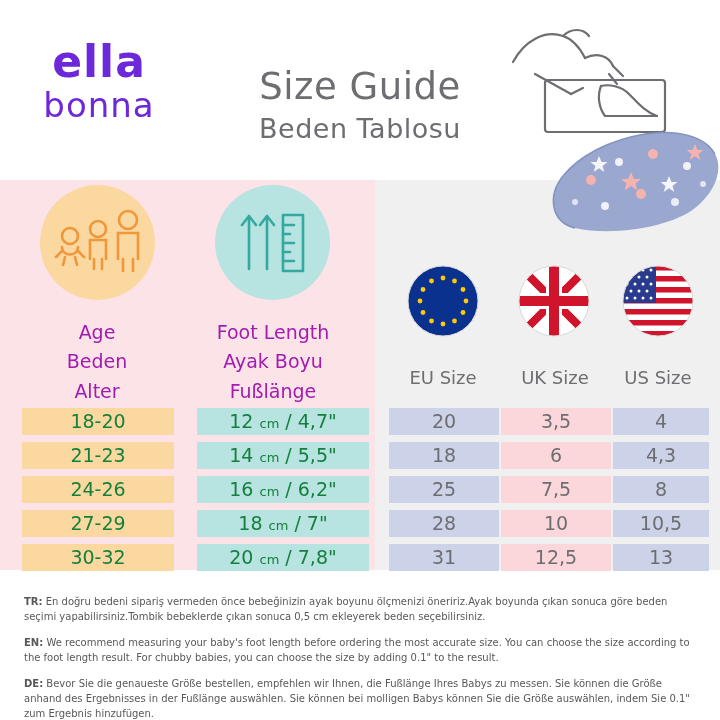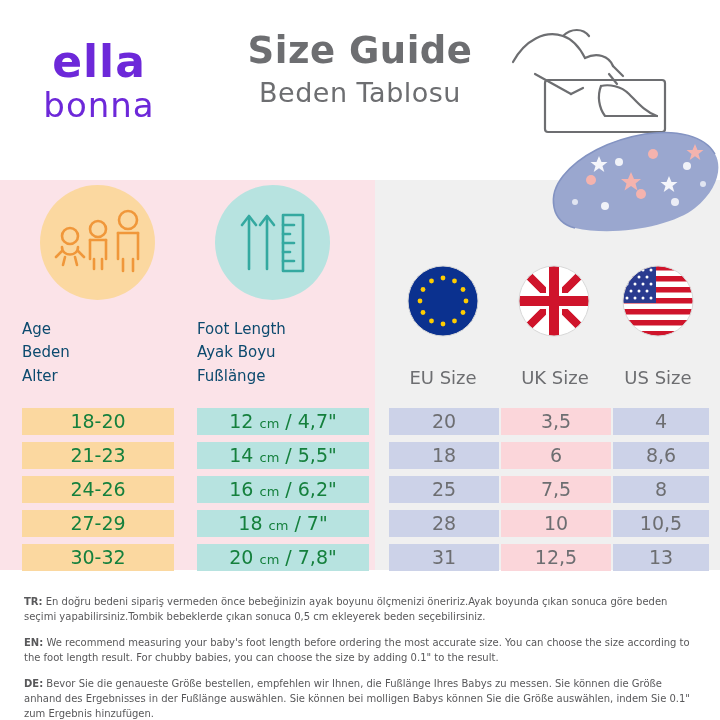--- a/index.html
+++ b/index.html
@@ -81,23 +81,24 @@
   .titles {
     position: absolute;
     left: 215px;
     top: 30px;
     width: 290px;
     text-align: center;
     color: #6d6e71;
   }
   .titles .t1 {
     font-size: 37px;
-    font-weight: 700;
+    font-weight: 400;
     letter-spacing: 0.5px;
     line-height: 1.15;
+    margin-top: 36px;
   }
   .titles .t2 {
     font-size: 27px;
     font-weight: 400;
     letter-spacing: 0.5px;
     line-height: 1.35;
     margin-top: 2px;
   }
   .titles .t3 {
     font-size: 27px;
@@ -139,22 +140,23 @@
     left: 215px;
     top: 185px;
     width: 115px;
     height: 115px;
     background: #b7e3e0;
   }
 
   
   .col-head {
     position: absolute;
-    color: #0c4a6e;
-    font-size: 15px;
+    text-align: center;
+    color: #a21caf;
+    font-size: 19px;
     line-height: 1.55;
   }
   .head-age {
     left: 22px;
     top: 318px;
     width: 150px;
   }
   .head-foot {
     left: 197px;
     top: 318px;
@@ -475,21 +477,21 @@
   <div class="cell cell-eu" style="top:510px">28</div>
   <div class="cell cell-eu" style="top:544px">31</div>
 
   <div class="cell cell-uk" style="top:408px">3,5</div>
   <div class="cell cell-uk" style="top:442px">6</div>
   <div class="cell cell-uk" style="top:476px">7,5</div>
   <div class="cell cell-uk" style="top:510px">10</div>
   <div class="cell cell-uk" style="top:544px">12,5</div>
 
   <div class="cell cell-us" style="top:408px">4</div>
-  <div class="cell cell-us" style="top:442px">8,6</div>
+  <div class="cell cell-us" style="top:442px">4,3</div>
   <div class="cell cell-us" style="top:476px">8</div>
   <div class="cell cell-us" style="top:510px">10,5</div>
   <div class="cell cell-us" style="top:544px">13</div>
 
   <div class="notes">
     <div class="note">
       <b>TR:</b><span> En doğru bedeni sipariş vermeden önce bebeğinizin ayak boyunu ölçmenizi öneririz.Ayak boyunda çıkan sonuca göre beden seçimi yapabilirsiniz.Tombik bebeklerde çıkan sonuca 0,5 cm ekleyerek beden seçebilirsiniz.</span>
     </div>
     <div class="note">
       <b>EN:</b><span> We recommend measuring your baby's foot length before ordering the most accurate size. You can choose the size according to the foot length result. For chubby babies, you can choose the size by adding 0.1"  to the result.</span>

